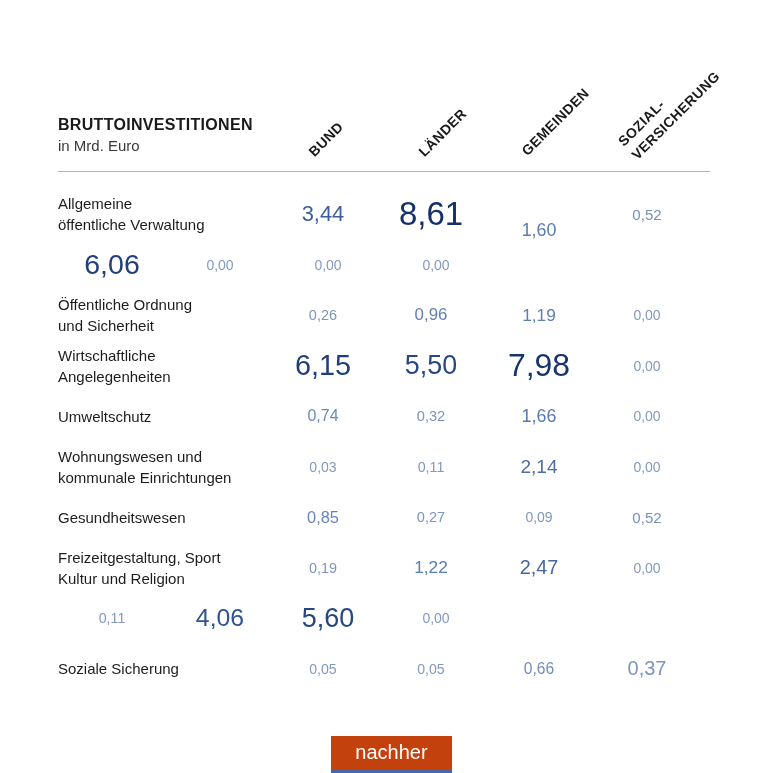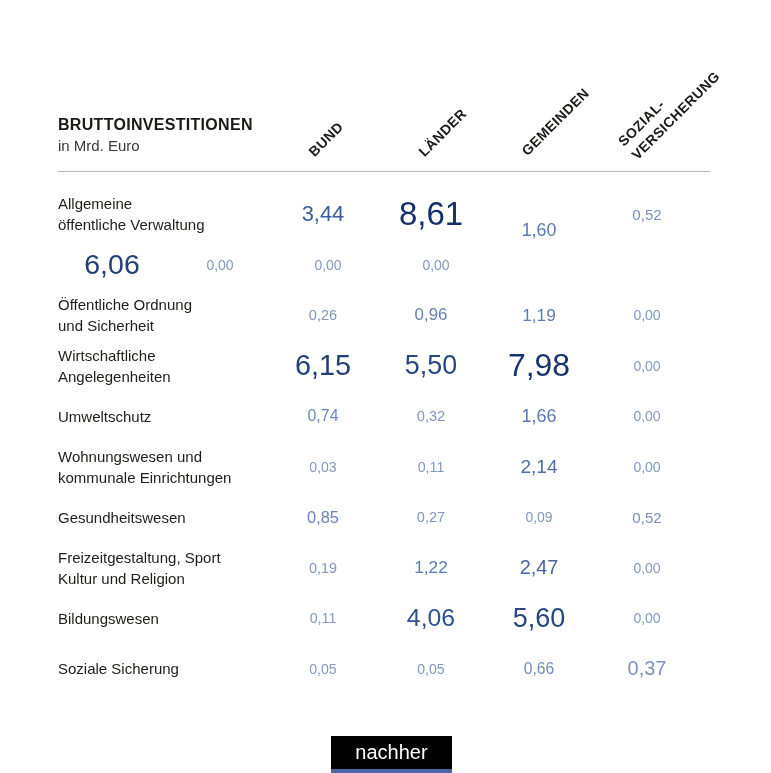--- a/index.html
+++ b/index.html
@@ -22,21 +22,21 @@
   .colhead-3{left:641px;bottom:609px;}
   .rows{position:absolute;left:58px;top:189px;width:644px;}
   .table-row{display:flex;align-items:center;height:50.5px;}
   .row-label{
     width:211px;font-size:15px;line-height:21px;color:#1d1d1b;white-space:pre-line;
   }
   .value-cell{width:108px;display:flex;justify-content:center;align-items:center;}
   .value-cell span{font-family:"Liberation Sans",sans-serif;}
   .nachher{
     position:absolute;left:331px;top:736px;width:121px;height:33px;
-    background:#000000;color:#ffffff;font-size:20px;border:none;
+    background:#c2410c;color:#ffffff;font-size:20px;border:none;
     display:flex;align-items:center;justify-content:center;
     font-family:"Liberation Sans",sans-serif;cursor:pointer;padding:0;
   }
   .bottom-strip{position:absolute;left:331px;top:769px;width:121px;height:4px;background:#4a66a5;}
 </style>
 </head>
 <body>
 
 <div class="canvas">
 
@@ -172,21 +172,20 @@
           <span style="font-size: 17.3143px; color: rgb(93, 126, 179);">1,22</span>
         </div>
         <div class="value-cell">
           <span style="font-size: 19.925px; color: rgb(73, 102, 160);">2,47</span>
         </div>
         <div class="value-cell">
           <span style="font-size: 14px; color: rgb(132, 153, 194);">0,00</span>
         </div>
       </div>
       <div class="table-row">
-        <div class="row-label">Bildungswesen</div>
         <div class="value-cell">
           <span style="font-size: 14.22px; color: rgb(130, 151, 193);">0,11</span>
         </div>
         <div class="value-cell">
           <span style="font-size: 24.8px; color: rgb(48, 82, 145);">4,06</span>
         </div>
         <div class="value-cell">
           <span style="font-size: 27px; color: rgb(39, 71, 128);">5,60</span>
         </div>
         <div class="value-cell">

